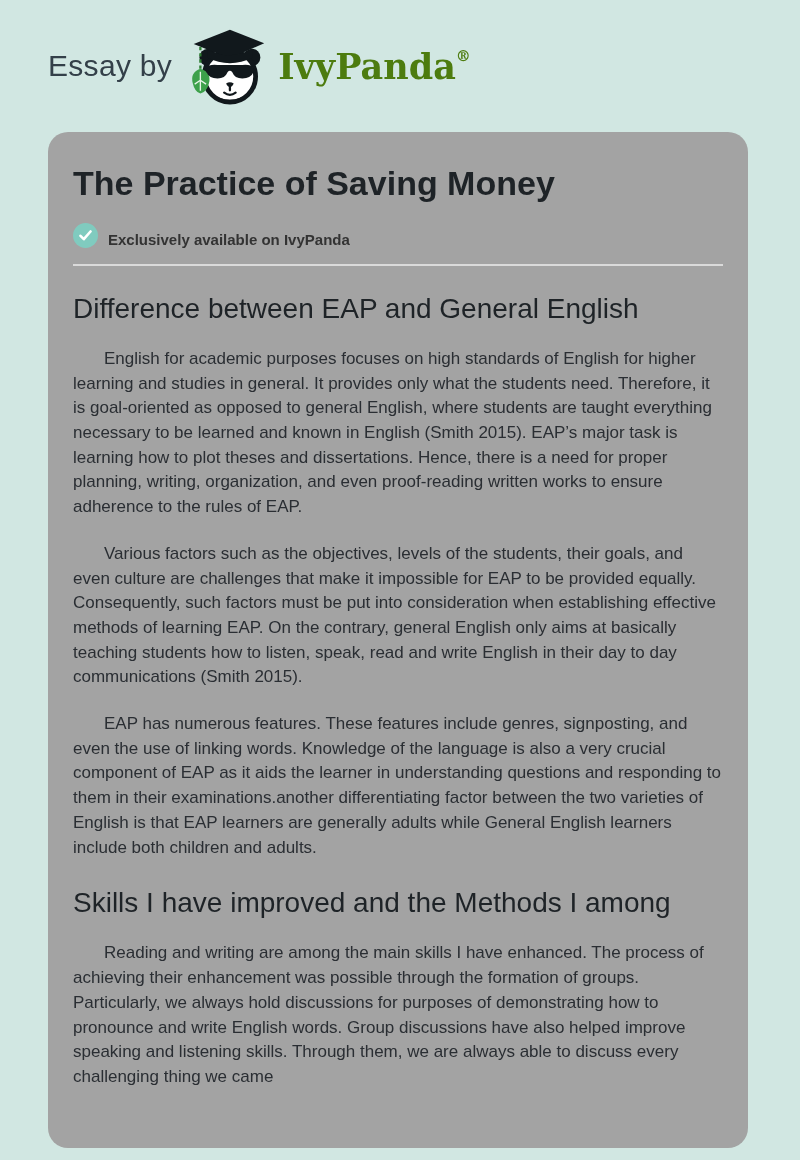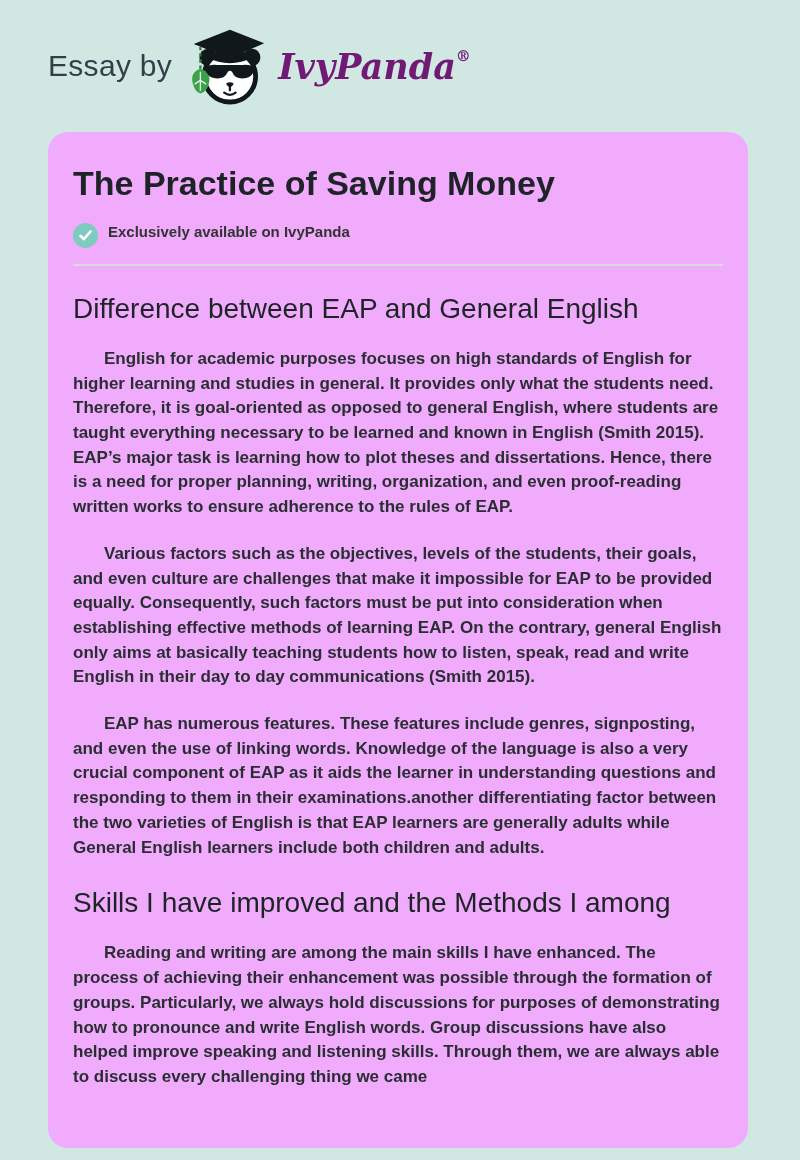--- a/index.html
+++ b/index.html
@@ -30,48 +30,47 @@
   }
   .logo {
     margin: 0 10px 0 16px;
     display: inline-flex;
     align-items: center;
   }
   .brand {
     font-family: "DejaVu Serif", "Liberation Serif", serif;
     font-weight: 700;
     font-size: 35px;
-    color: #701a75;
+    color: #4d7c0f;
     line-height: 1;
-    font-style: italic;
   }
   .brand sup {
     font-size: 15px;
     vertical-align: 18px;
     font-weight: 700;
   }
   .card {
     width: 700px;
     min-height: 978px;
     margin-left: 48px;
-    background: #f0abfc;
+    background: #a3a3a3;
     border-radius: 20px;
     padding: 34px 25px 58px 25px;
     box-sizing: border-box;
   }
   h1.title {
     margin: 0;
     font-size: 34px;
     line-height: 1.05;
     font-weight: 700;
     color: #1e2327;
   }
   .badge {
     display: flex;
-    align-items: flex-start;
+    align-items: flex-end;
     gap: 10px;
     margin-top: 21px;
   }
   .badge-circle {
     width: 25px;
     height: 25px;
     border-radius: 50%;
     background: #80cbbf;
     display: flex;
     align-items: center;
@@ -95,21 +94,20 @@
     font-weight: 400;
     color: #1e2327;
   }
   p.essay-paragraph {
     margin: 22px 0 0 0;
     font-size: 17px;
     line-height: 24.7px;
     color: #2a2e33;
     text-indent: 31px;
     text-align: left;
-    font-weight: bold;
   }
 </style>
 </head>
 <body>
 
 <div class="page">
 
   <header class="site-header">
     <span class="essay-by">Essay by</span>
     <span class="logo">

